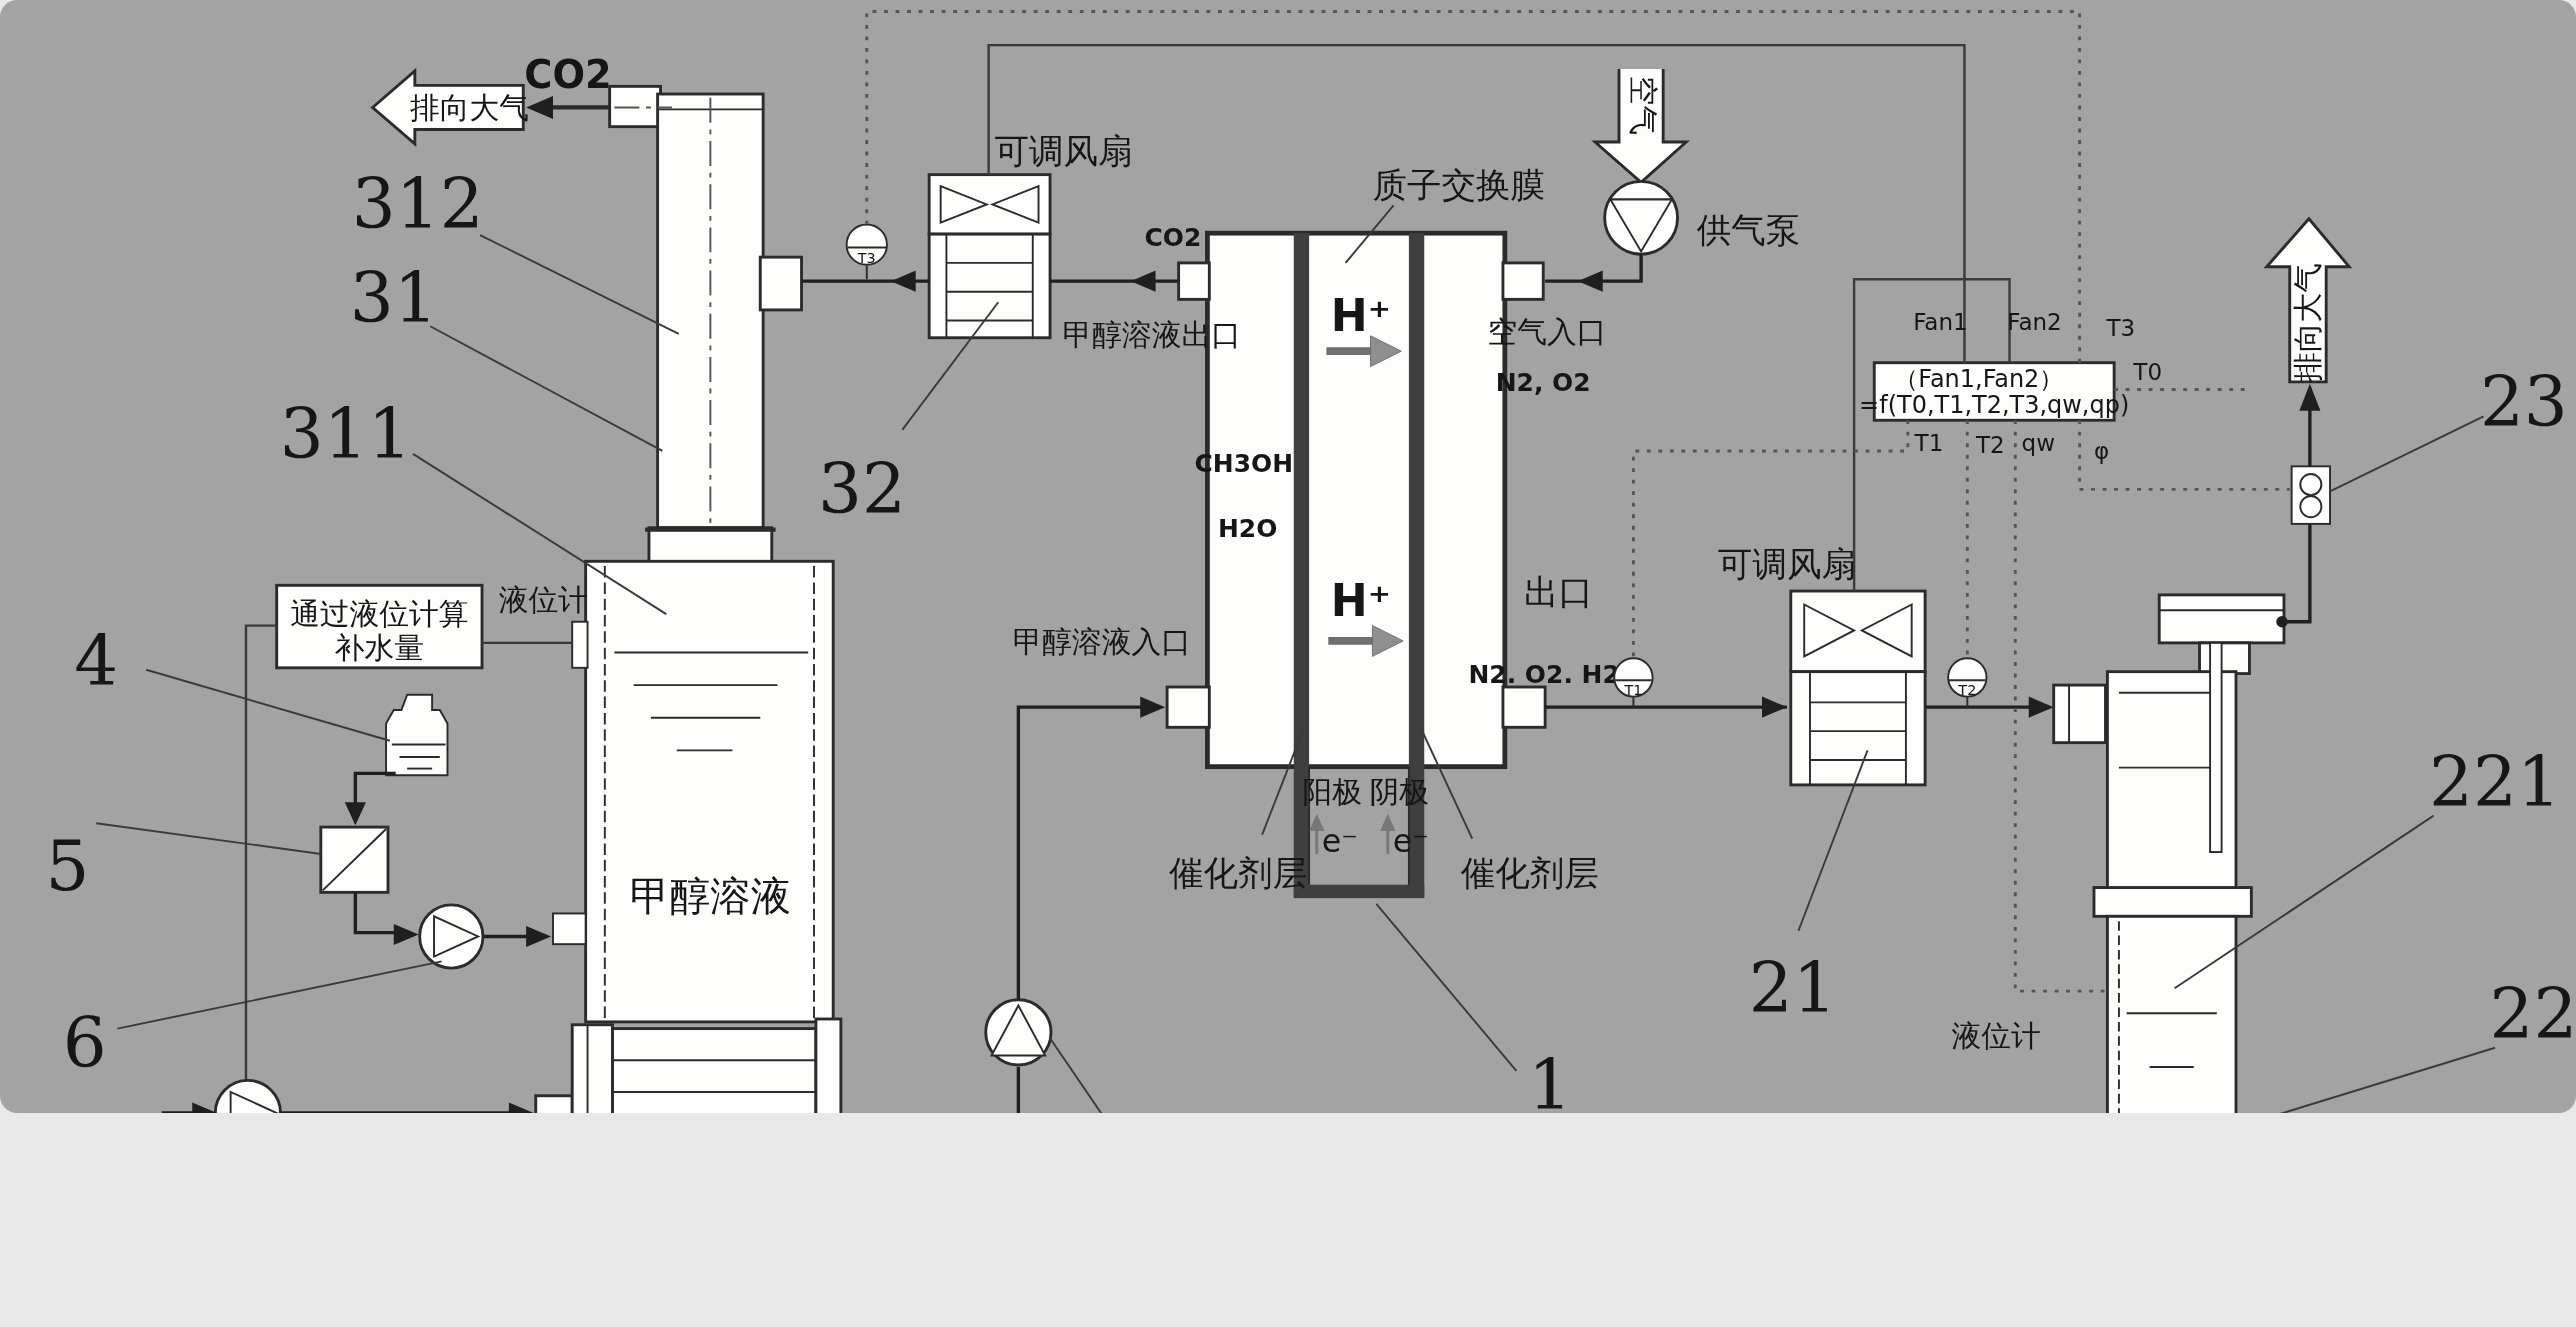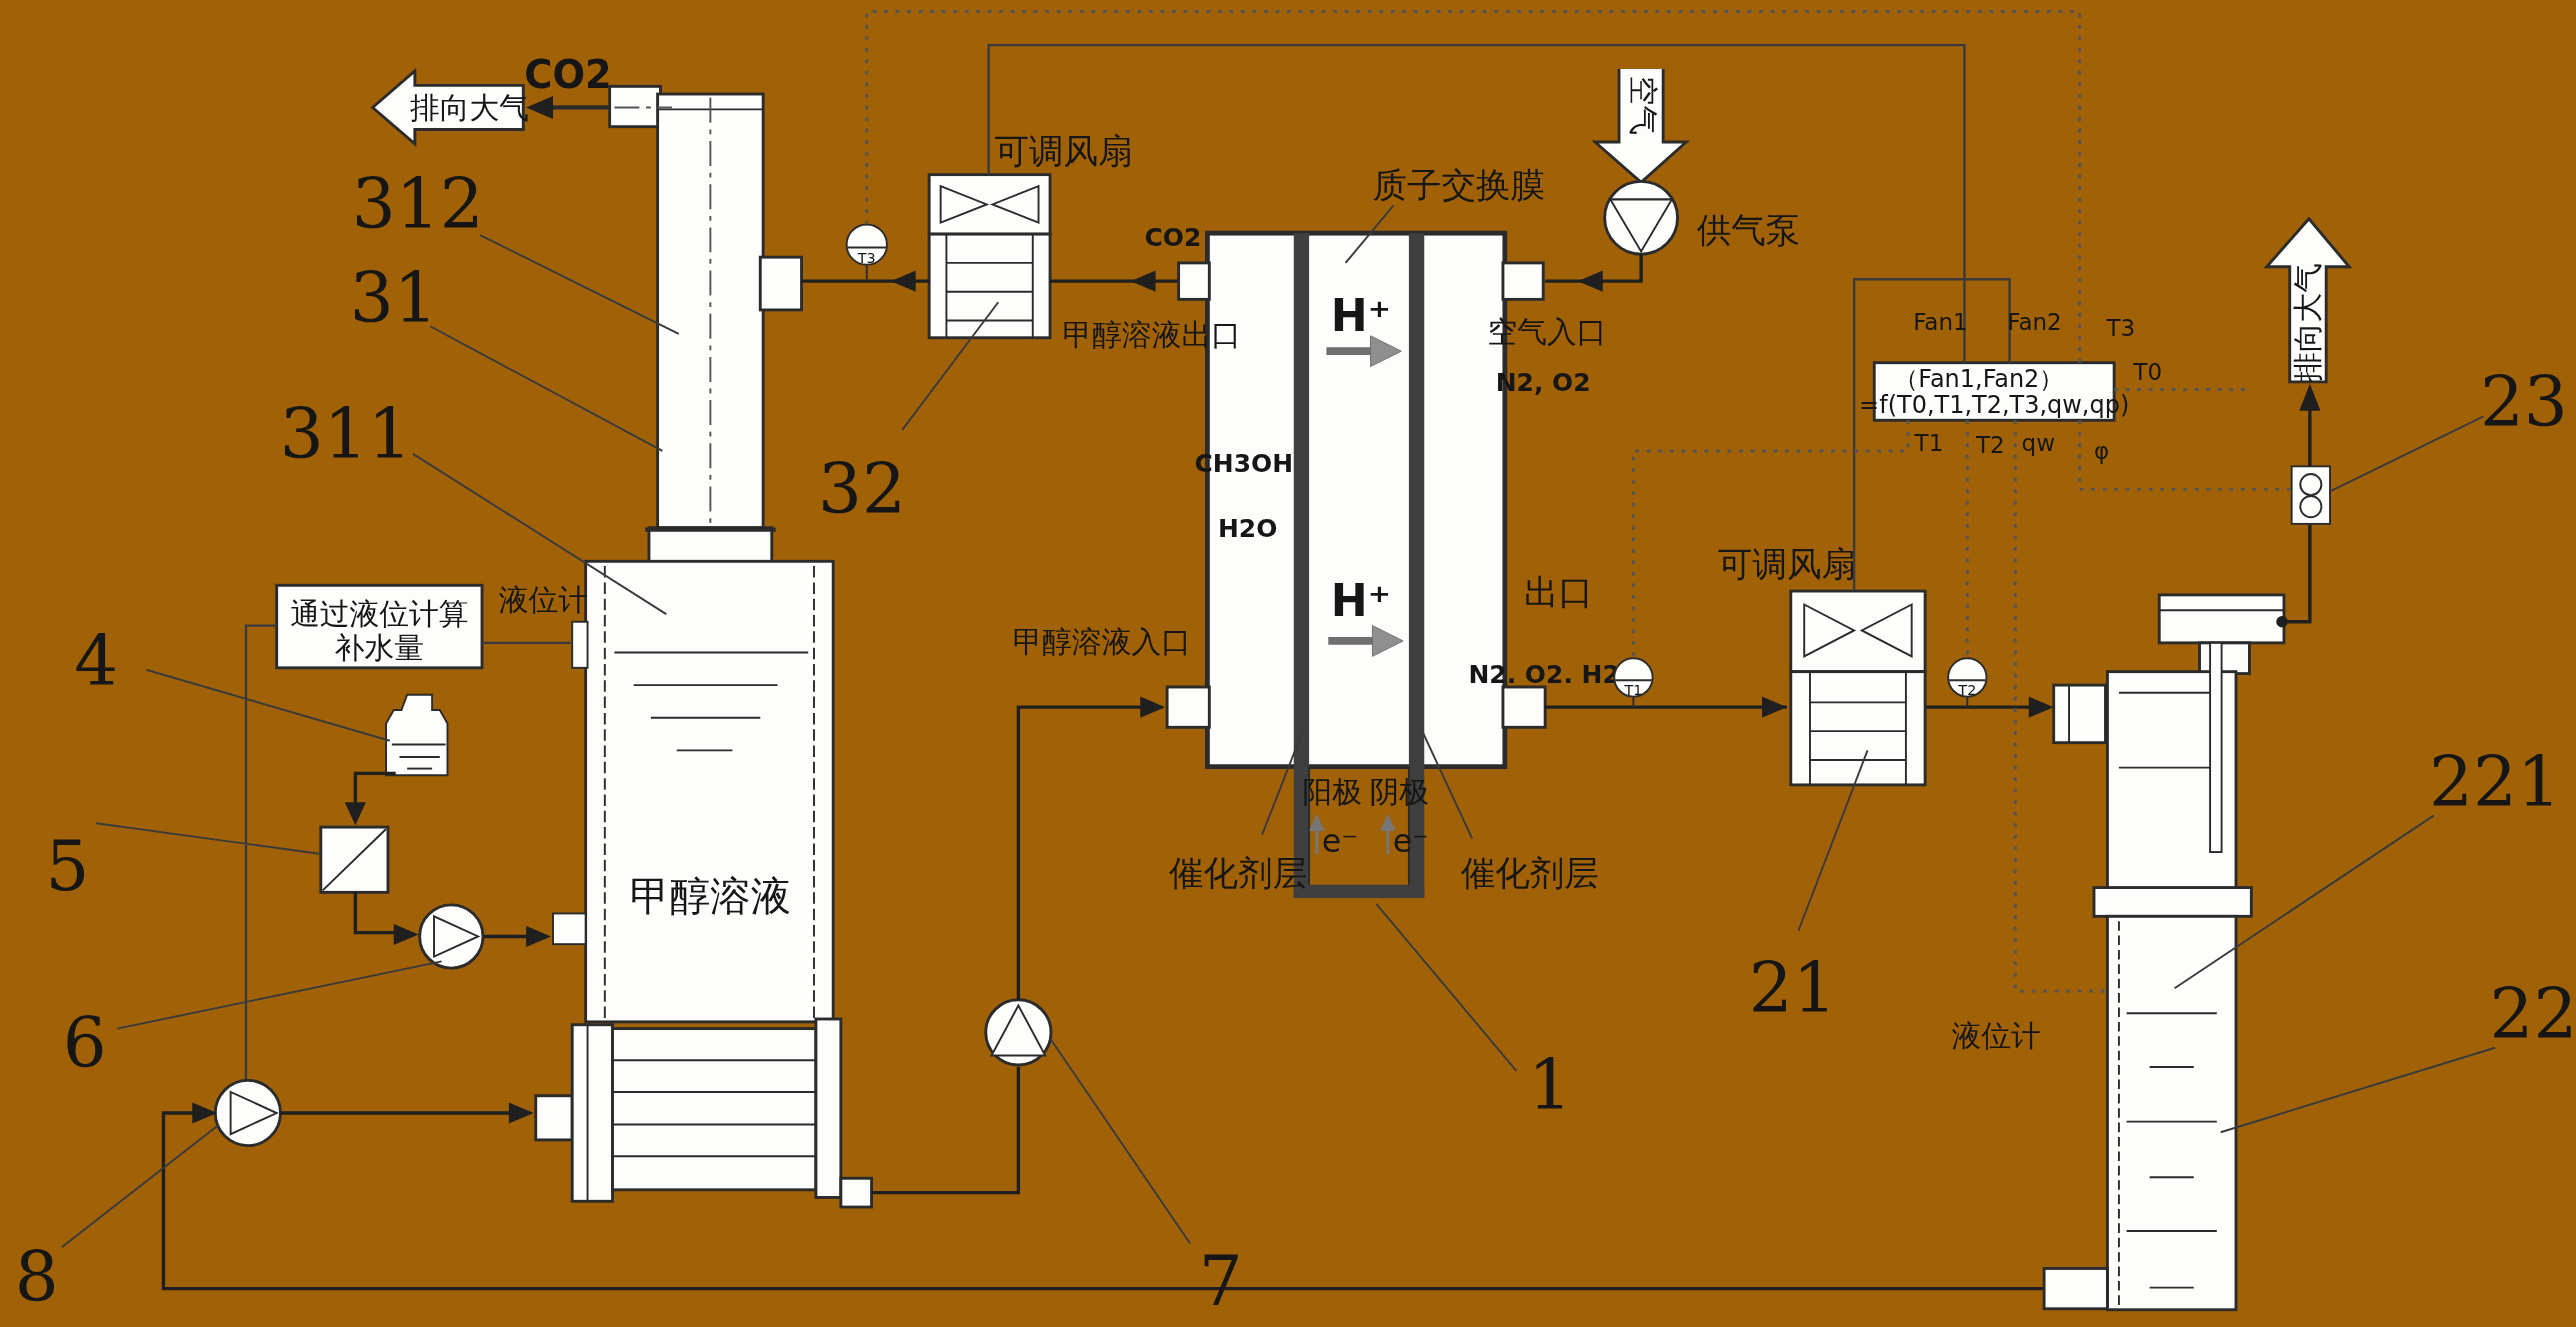--- a/index.html
+++ b/index.html
@@ -1,17 +1,17 @@
 <!DOCTYPE html>
 <html><head>
 <meta charset="utf-8">
 <style>
   html,body{margin:0;padding:0;background:#e8e8e8;}
-  .stage{position:relative;width:2576px;height:1327px;background:#a16207;margin:0 auto;
-         font-family:"DejaVu Sans", sans-serif;}
+  .stage{position:relative;width:2576px;height:1113px;background:#a3a3a3;margin:0 auto;
+         font-family:"DejaVu Sans", sans-serif;border-radius:17px;}
   svg{position:absolute;left:0;top:0;}
   
   .ln  {stroke:#2b2b2b;stroke-width:3;fill:none;}
   .ln2 {stroke:#2b2b2b;stroke-width:2;fill:none;}
   .lnthk{stroke:#2b2b2b;stroke-width:4.5;fill:none;}
   .pipe{stroke:#1f1f1f;stroke-width:3.5;fill:none;}
   .wire{stroke:#3a3a3a;stroke-width:2.5;fill:none;}
   .sig {stroke:#555;stroke-width:3;stroke-dasharray:4 8;fill:none;}
   .cl  {stroke:#555;stroke-width:2;stroke-dasharray:26 7 5 7;fill:none;}
   .lead{stroke:#3a3a3a;stroke-width:2;fill:none;}

